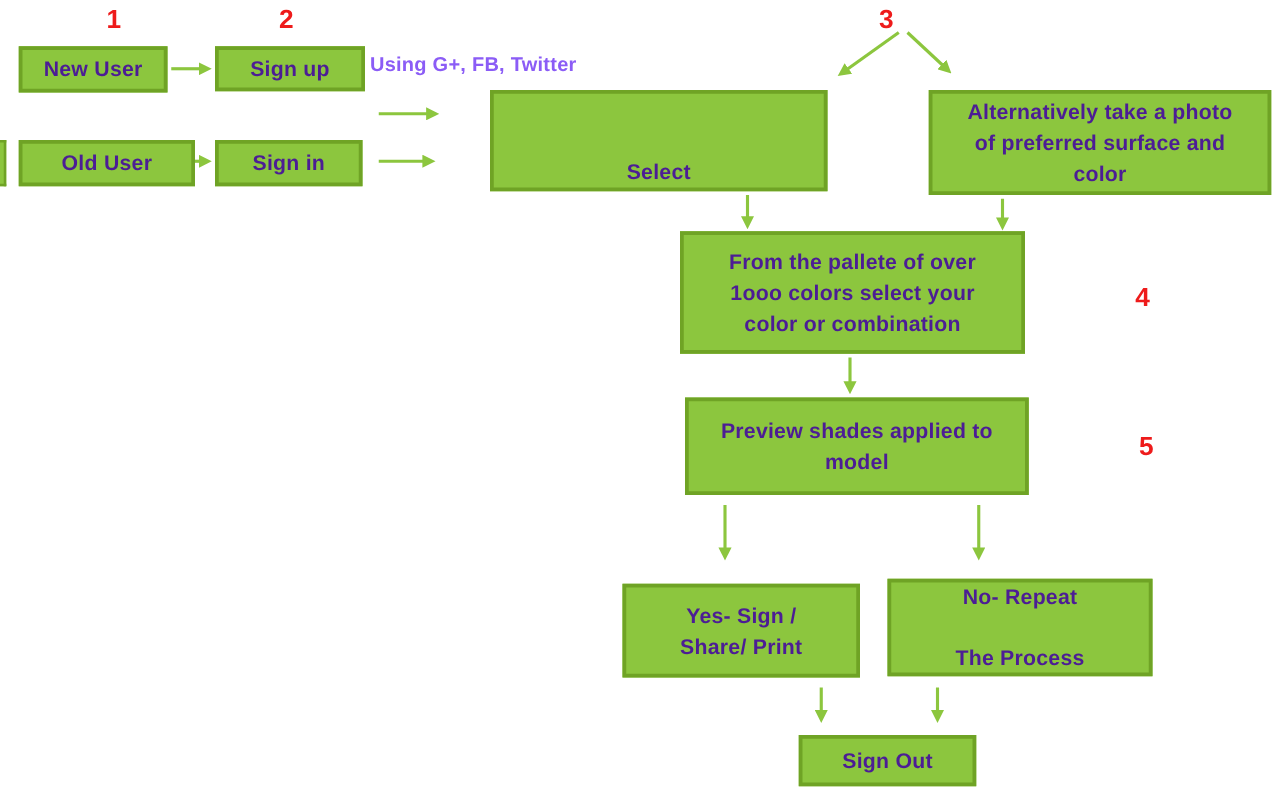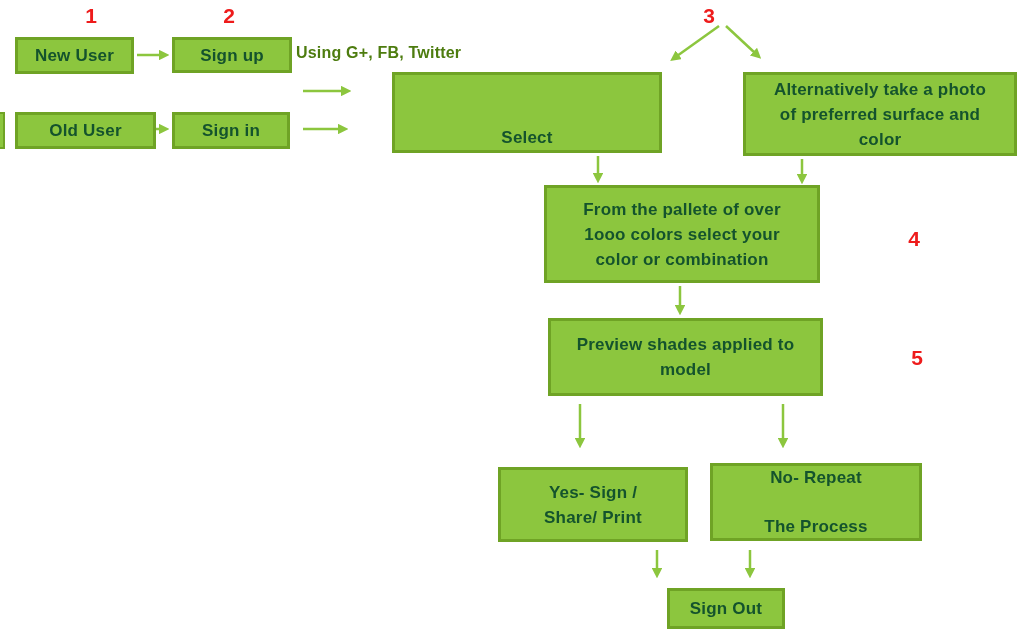--- a/index.html
+++ b/index.html
@@ -20,21 +20,21 @@
     left: 0; top: 0;
     width: 1024px;
     height: 637px;
     pointer-events: none;
   }
   .box {
     position: absolute;
     box-sizing: border-box;
     background: #8CC63E;
     border: 3px solid #6FA325;
-    color: #14532d;
+    color: #4c1d95;
     font-weight: 700;
     font-size: 17px;
     line-height: 25px;
     letter-spacing: 0.2px;
     text-align: center;
     display: flex;
     flex-direction: column;
     justify-content: center;
   }
   .box .line { display: block; }
@@ -44,41 +44,41 @@
   #box-old-user  { left: 15px;  top: 112px; width: 141px; height: 37px; }
   #box-sign-in   { left: 172px; top: 112px; width: 118px; height: 37px; }
   
   #box-select    { left: 392px; top: 72px;  width: 270px; height: 81px;
                    justify-content: flex-end; padding-top: 4px; }
   #box-photo     { left: 743px; top: 72px;  width: 274px; height: 84px; }
   #box-palette   { left: 544px; top: 185px; width: 276px; height: 98px; }
   #box-preview   { left: 548px; top: 318px; width: 275px; height: 78px; }
   #box-yes       { left: 498px; top: 467px; width: 190px; height: 75px; }
   #box-no        { left: 710px; top: 463px; width: 212px; height: 78px; gap: 24px; }
-  #box-sign-out  { left: 639px; top: 588px; width: 118px; height: 41px; margin-left: 28px; }
+  #box-sign-out  { left: 639px; top: 588px; width: 142px; height: 41px; }
   .step-number {
     position: absolute;
     width: 28px;
     text-align: center;
     color: #EE1B1B;
     font-size: 21px;
     font-weight: 700;
     line-height: 24px;
   }
   #step-1 { left: 77px;  top: 4px;   }
   #step-2 { left: 215px; top: 4px;   }
   #step-3 { left: 695px; top: 4px;   }
   #step-4 { left: 900px; top: 227px; }
   #step-5 { left: 903px; top: 346px; }
   #step-6 { left: 899px; top: 497px; }
   #annotation-social {
     position: absolute;
     left: 296px;
     top: 44px;
-    color: #4d7c0f;
+    color: #8b5cf6;
     font-size: 16px;
     font-weight: 700;
     letter-spacing: 0.2px;
     white-space: nowrap;
   }
   #edge-artifact {
     position: absolute;
     left: 0;
     top: 112px;
     width: 5px;

